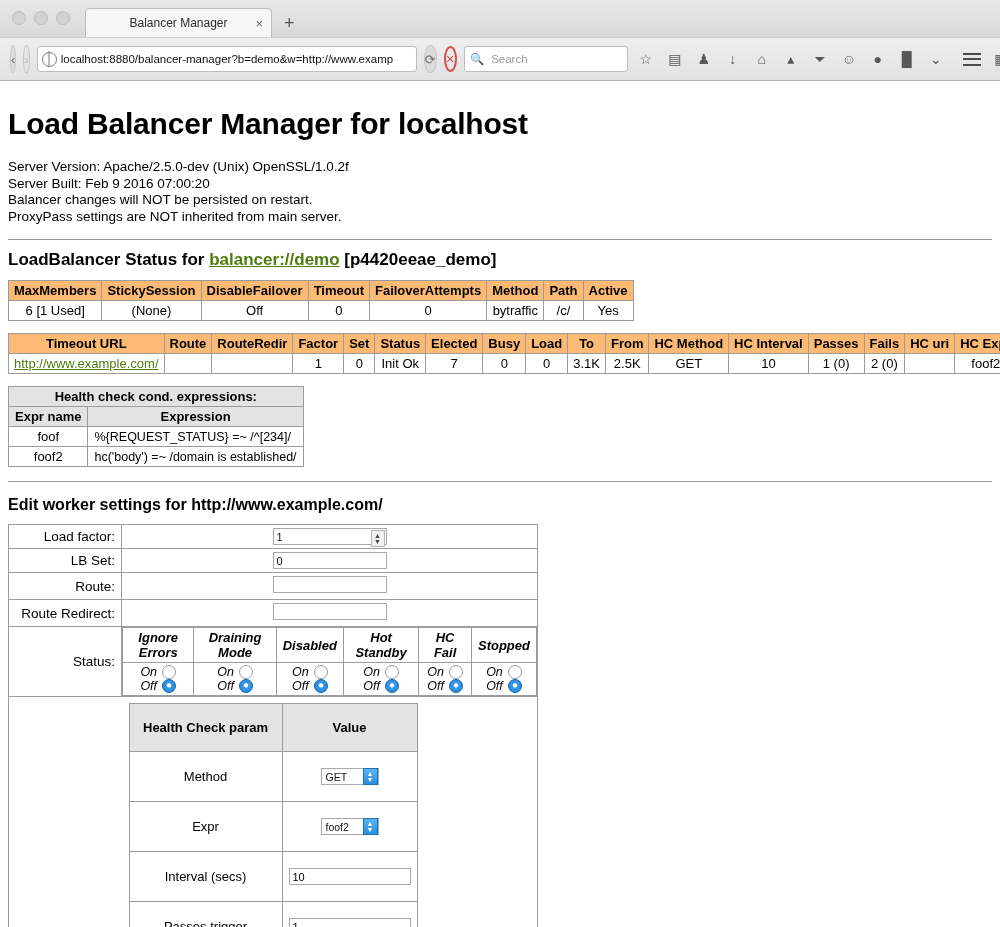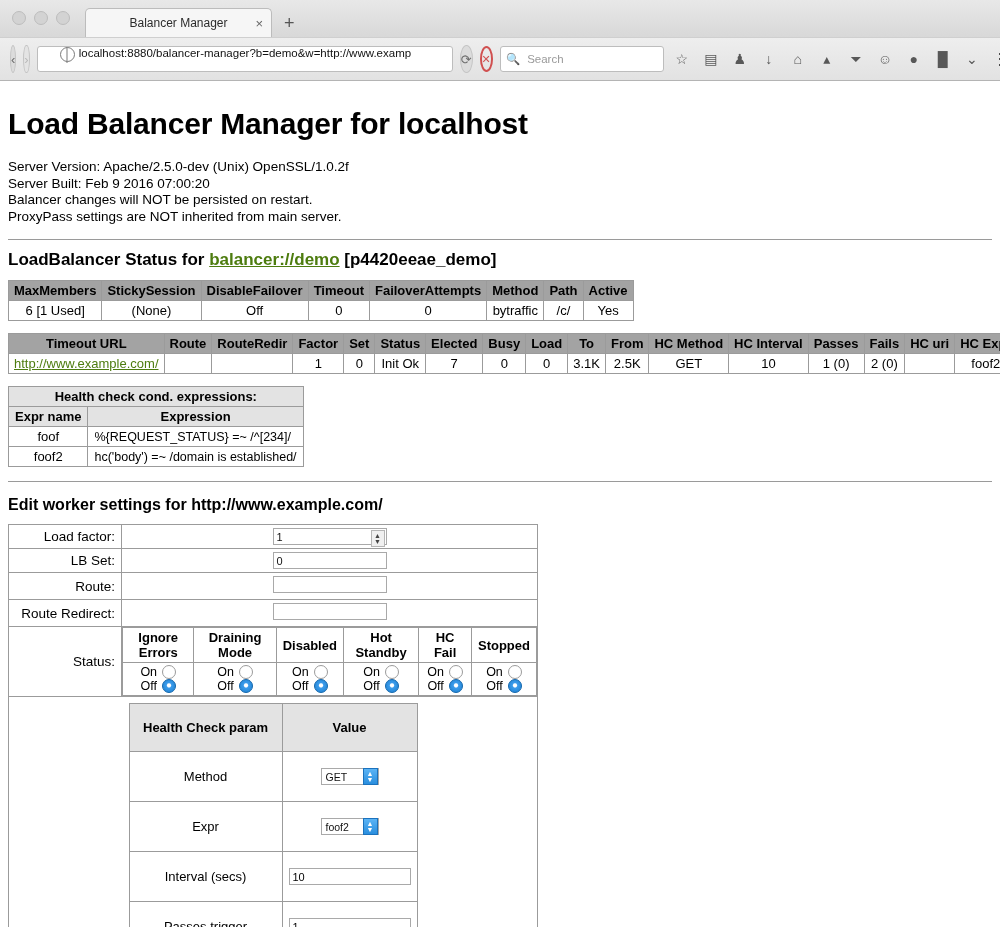--- a/index.html
+++ b/index.html
@@ -100,21 +100,22 @@
     font-size: 13px;
   }
   .navbtn.fwd { color: #b9b9b9; background: #e4e4e4; }
   .urlbar {
     flex: 0 0 370px;
     height: 24px;
     background: #fff;
     border: 1px solid #bdbdbd;
     border-radius: 3px;
     display: flex;
-    padding: 0 22px;
+    align-items: center;
+    padding: 0 4px;
     font-size: 11.5px;
     color: #111;
     gap: 4px;
   }
   .globe {
     width: 13px; height: 13px;
     border-radius: 50%;
     border: 1.5px solid #7a7a7a;
     position: relative;
     flex: none;
@@ -213,21 +214,21 @@
     font-family: "Liberation Sans", sans-serif;
     margin-bottom: 12px;
   }
   table.data th, table.data td {
     border: 1px solid #9b9b9b;
     padding: 2px 5px;
     text-align: center;
     white-space: nowrap;
   }
   table.data th {
-    background: #a3a3a3;
+    background: #fdba74;
     font-weight: bold;
   }
   table.data td.left { text-align: left; }
 
   table.hc {
     border-collapse: collapse;
     font-size: 13px;
     font-family: "Liberation Sans", sans-serif;
     margin-bottom: 4px;
   }
@@ -286,20 +287,21 @@
   table.status {
     border-collapse: collapse;
     font-size: 13px;
     font-family: "Liberation Sans", sans-serif;
     margin: 0;
   }
   table.status th, table.status td {
     border: 1px solid #9b9b9b;
     padding: 2px 6px;
     text-align: center;
+    font-style: italic;
   }
   table.status th { font-weight: bold; background: #fff; }
   .radio-row { display: flex; justify-content: center; gap: 5px; font-size: 12.5px; }
   .radio {
     width: 12px; height: 12px;
     border-radius: 50%;
     border: 1px solid #9b9b9b;
     background: #fff;
     display: inline-block;
   }

